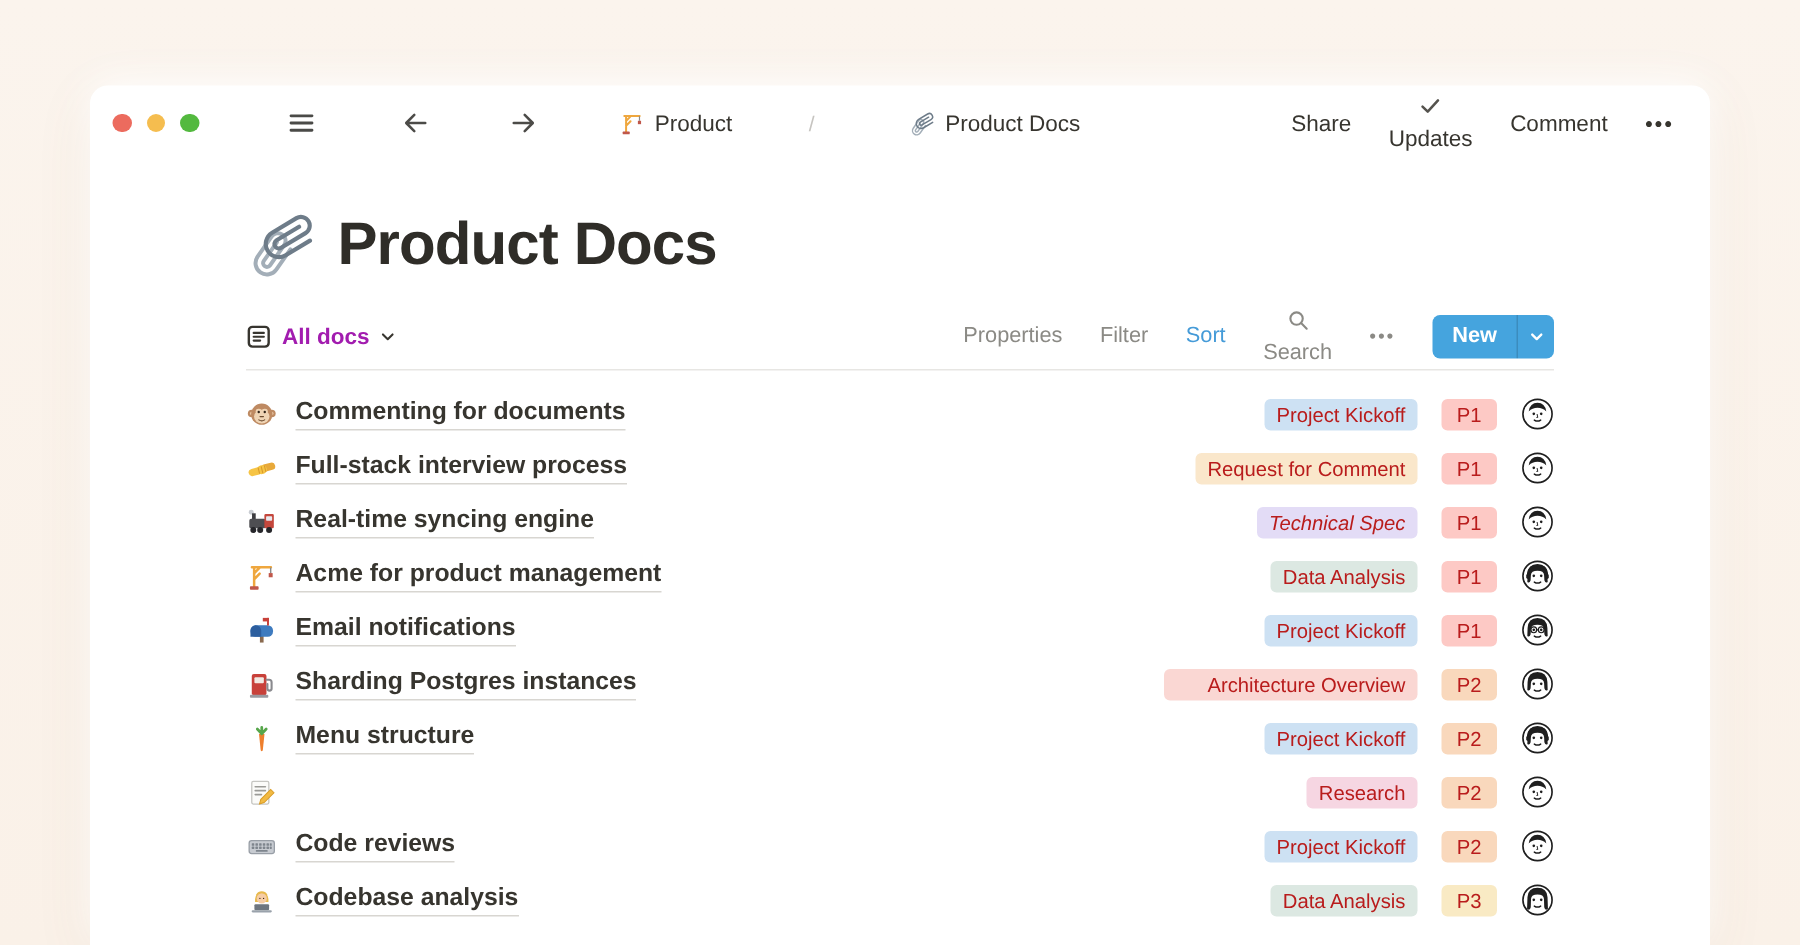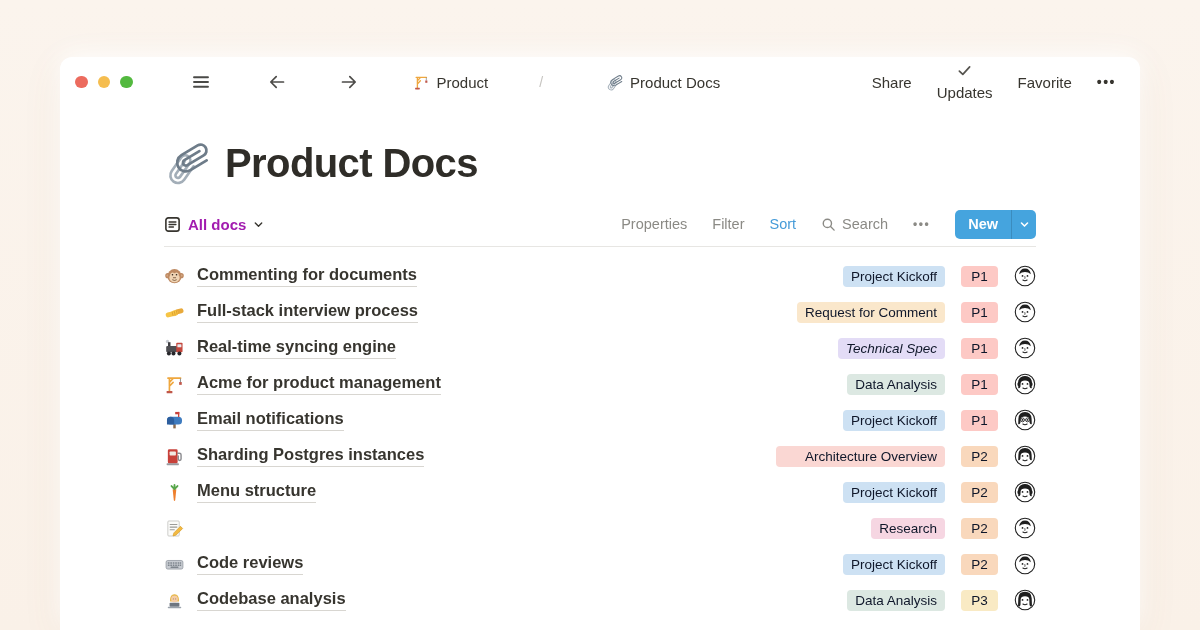--- a/index.html
+++ b/index.html
@@ -35,36 +35,36 @@
   .page-title-row { margin-top: 33px; display: flex; align-items: center; gap: 15px; }
   .page-icon { width: 46px; height: 46px; display: inline-flex; cursor: pointer; }
   .page-icon svg { width: 46px; height: 46px; }
   h1.page-title { font-size: 40px; font-weight: 700; color: #2F2D28; letter-spacing: -0.6px; }
 
   .toolbar { margin-top: 21px; height: 34px; display: flex; align-items: center; }
   .view-switcher { display: inline-flex; align-items: center; gap: 7px; font-size: 15px; font-weight: 700; color: #a21caf; cursor: pointer; }
   .toolbar-right { margin-left: auto; display: flex; align-items: center; gap: 25px; font-size: 14.5px; color: #8B8A85; }
   .tool-item { cursor: pointer; }
   .tool-item.active { color: #459BD8; }
-  .search-item { display: inline-flex; align-items: center; gap: 6px; cursor: pointer; }
+  .search-item { display: inline-flex; align-items: center; gap: 6px; cursor: pointer; flex-direction: column; }
   .tool-dots { letter-spacing: 1.5px; font-weight: 700; font-size: 12px; cursor: pointer; }
   .new-btn { display: inline-flex; align-items: stretch; background: #45A4DE; border-radius: 5px; overflow: hidden; color: #fff; height: 29px; cursor: pointer; }
   .new-main { display: flex; align-items: center; padding: 0 13px; font-size: 14.5px; font-weight: 700; }
   .new-chev { display: flex; align-items: center; justify-content: center; width: 25px; border-left: 1px solid rgba(0,0,0,0.14); }
 
   .divider { height: 1px; background: #E7E6E3; margin-top: 5px; }
 
   
   .rows { margin-top: 11px; }
   .row { height: 36px; display: flex; align-items: center; cursor: pointer; }
   .row-icon { width: 21px; height: 21px; margin-right: 12px; display: inline-flex; flex: none; }
   .row-icon svg { width: 21px; height: 21px; }
   .doc-title { font-size: 16.5px; font-weight: 600; color: #37352F; border-bottom: 1.5px solid #D8D6D1; padding-bottom: 1px; line-height: 1.2; }
   .flex-sp { flex: 1; }
-  .tag { font-size: 13.5px; color: #0f172a; padding: 3px 8px; border-radius: 4px; white-space: nowrap; flex: none; }
+  .tag { font-size: 13.5px; color: #b91c1c; padding: 3px 8px; border-radius: 4px; white-space: nowrap; flex: none; }
   .ptag { margin-left: 16px; width: 37px; padding: 3px 0; text-align: center; }
   .avatar { width: 22px; height: 22px; margin-left: 16px; flex: none; display: inline-flex; }
   .avatar svg { width: 22px; height: 22px; }
 </style>
 </head>
 <body>
 
 <div class="stage">
   <div class="card">
 
@@ -119,21 +119,21 @@
       <div class="topbar-right">
         <span>Share</span>
         <span class="updates">
           <span class="icon-btn">
             <svg width="15" height="15" viewBox="0 0 16 16">
                 <path d="M2.5 8.6 L6.2 12.2 L13.5 4.2" stroke="#55534E" stroke-width="1.8" fill="none" stroke-linecap="round" stroke-linejoin="round"></path>
               </svg>
           </span>
           <span>Updates</span>
         </span>
-        <span>Favorite</span>
+        <span>Comment</span>
         <span class="tb-dots">•••</span>
       </div>
     </div>
 
     <div class="content">
       <div class="page-title-row">
         <span class="page-icon">
             <svg viewBox="0 0 24 24" fill="none" stroke-linecap="round" stroke-linejoin="round">
               <g stroke="#A3AEB8" stroke-width="2.1" transform="translate(1.5 7.5) scale(0.66) rotate(-10 12 12)">
                 <path d="M21.44 11.05l-9.19 9.19a6 6 0 0 1-8.49-8.49l9.19-9.19a4 4 0 0 1 5.66 5.66l-9.2 9.19a2 2 0 0 1-2.83-2.83l8.49-8.48"></path>

